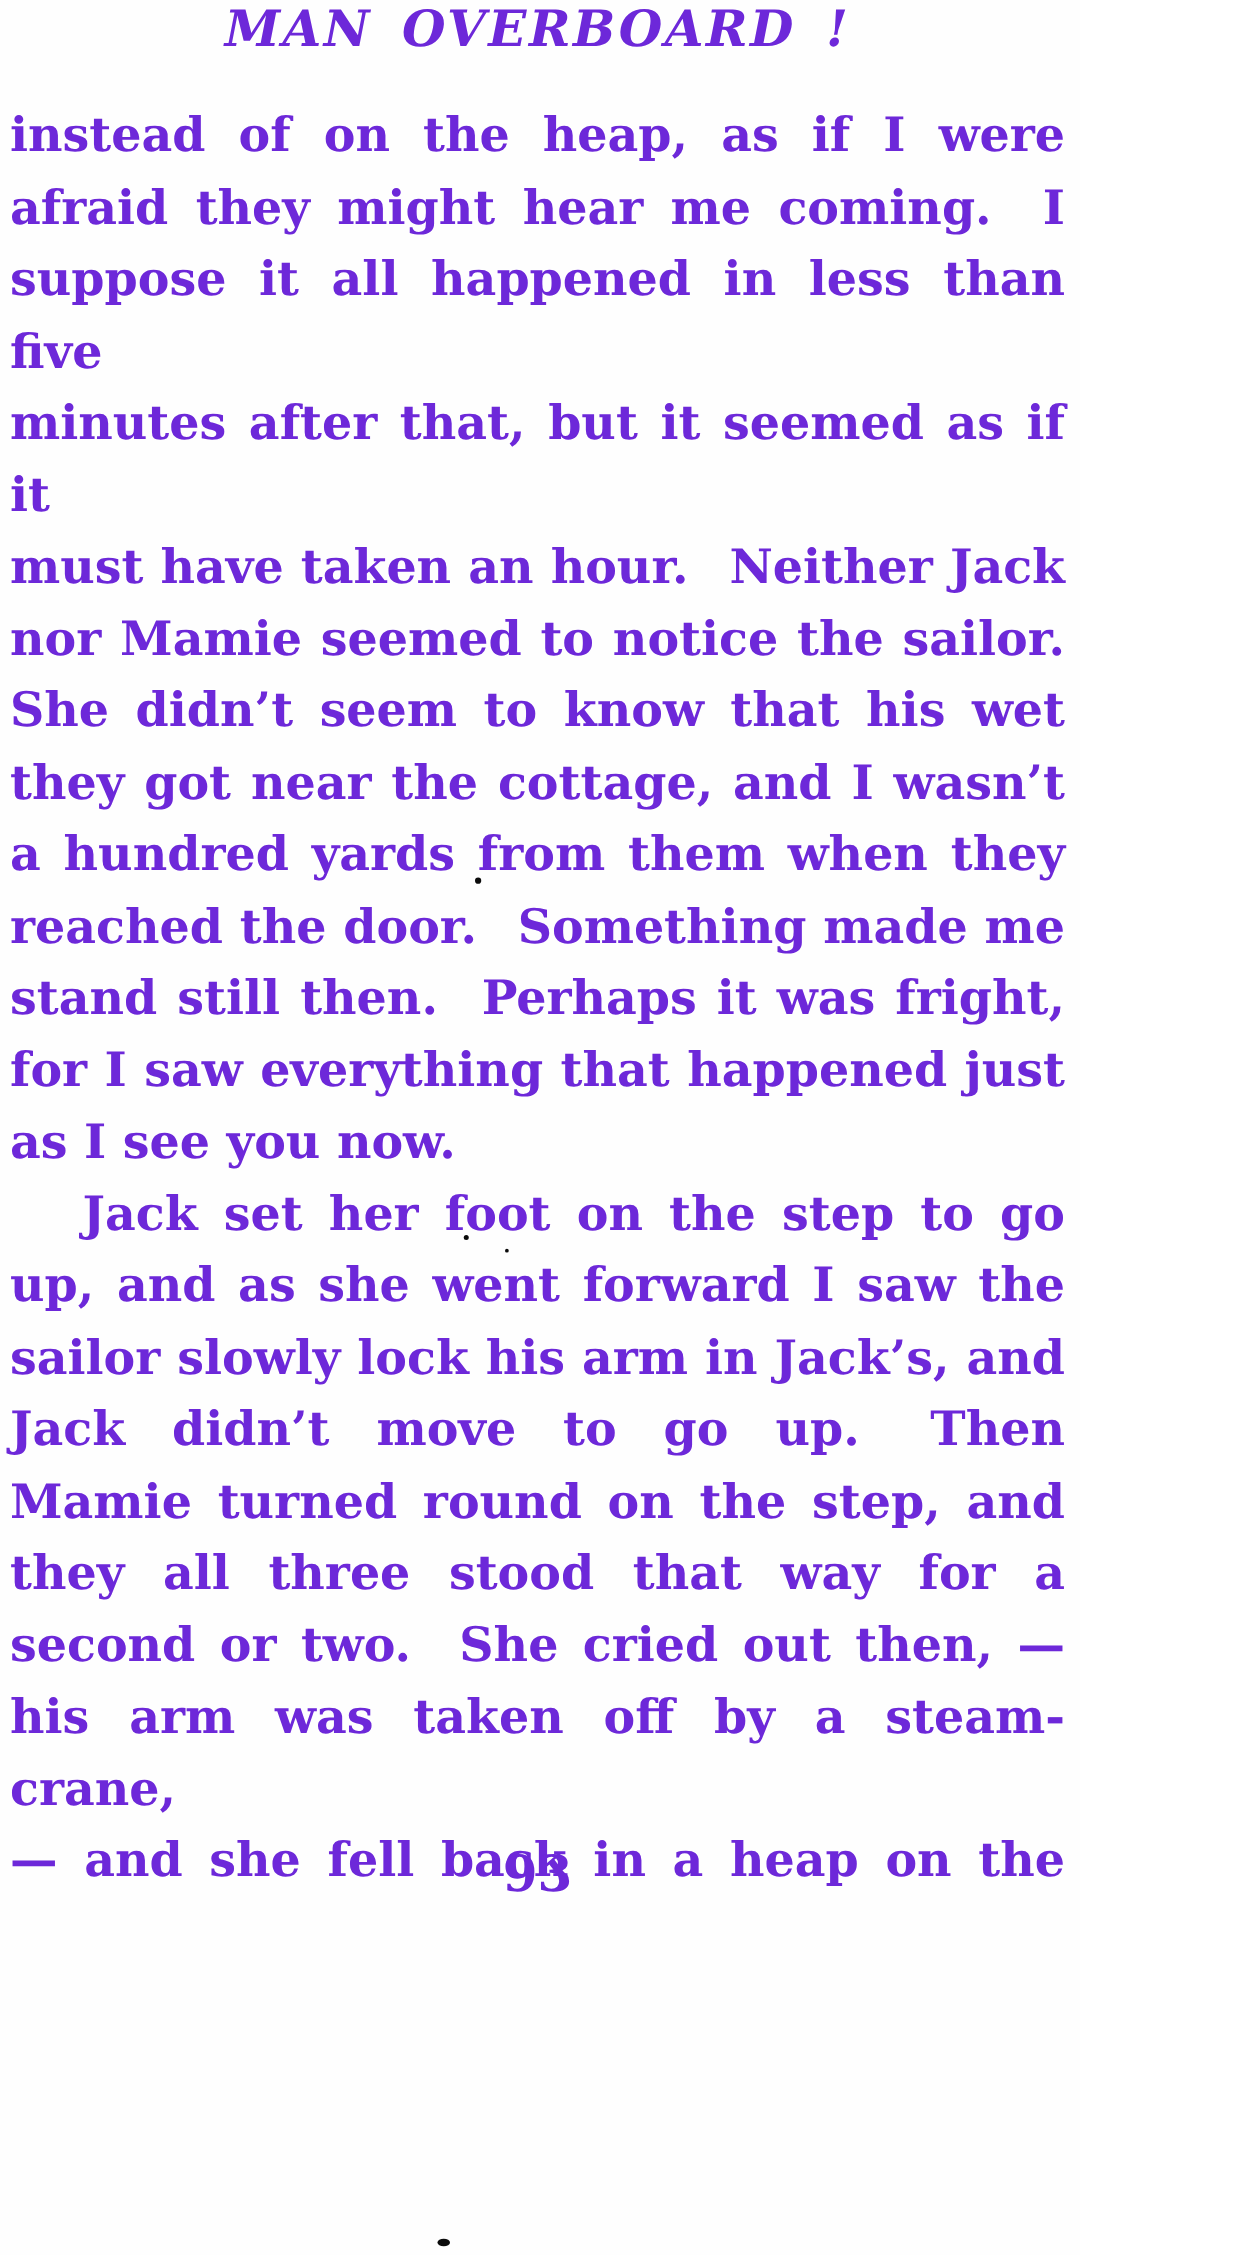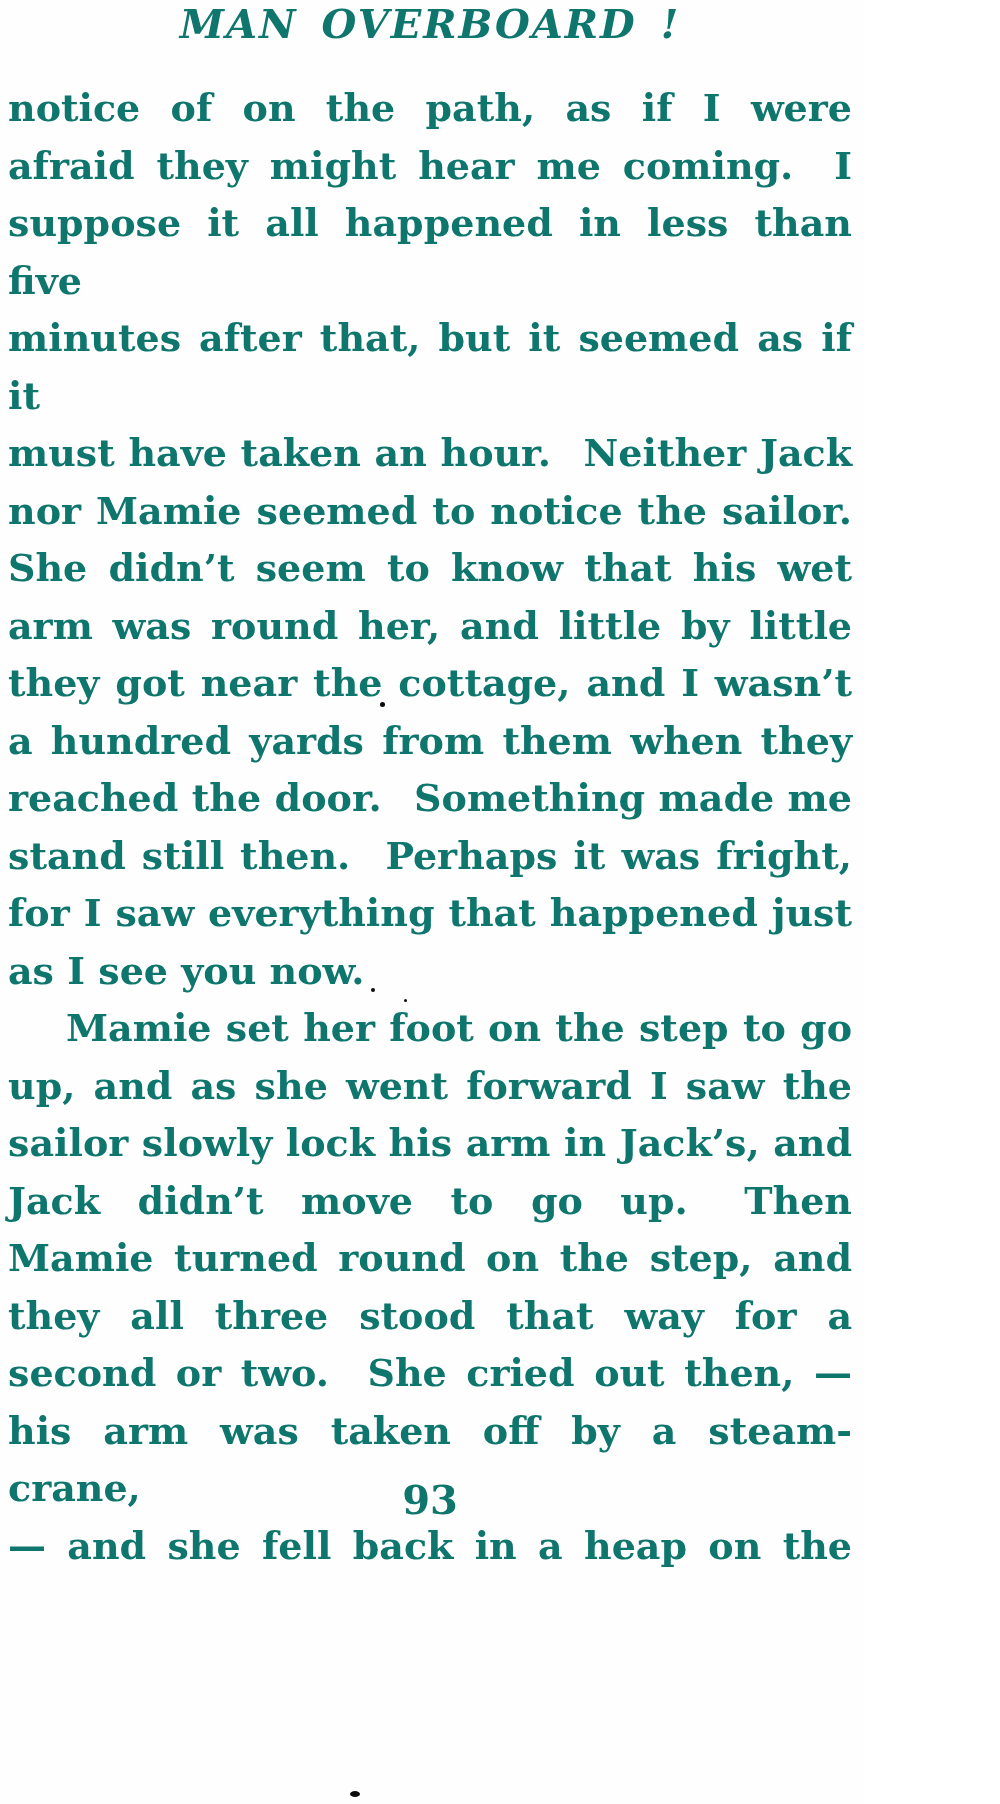--- a/index.html
+++ b/index.html
@@ -1,20 +1,20 @@
 <!DOCTYPE html>
 <html><head>
 <meta charset="utf-8">
 <style>
   html,body{margin:0;padding:0;}
   .page{
     position:relative;
     width:864px;height:1804px;
     background:#fefefe;
-    color:#0f766e;
+    color:#6d28d9;
     overflow:hidden;
     font-family:"DejaVu Serif","Liberation Serif",serif;
   }
   .running-head{
     position:absolute;
     left:8px;top:0;width:844px;
     text-align:center;
     font-style:italic;
     font-weight:bold;
     font-size:40px;
@@ -59,35 +59,34 @@
   .speck.s5{left:350px;top:1791px;width:10px;height:6px;}
 </style>
 </head>
 <body>
 
 <div class="page">
 
   <div class="running-head">MAN OVERBOARD !</div>
 
   <div class="body-text">
-    <div class="line">notice of on the path, as if I were</div>
+    <div class="line">instead of on the heap, as if I were</div>
     <div class="line">afraid they might hear me coming.  I</div>
     <div class="line">suppose it all happened in less than five</div>
     <div class="line">minutes after that, but it seemed as if it</div>
     <div class="line">must have taken an hour.  Neither Jack</div>
     <div class="line">nor Mamie seemed to notice the sailor.</div>
     <div class="line">She didn’t seem to know that his wet</div>
-    <div class="line">arm was round her, and little by little</div>
     <div class="line">they got near the cottage, and I wasn’t</div>
     <div class="line">a hundred yards from them when they</div>
     <div class="line">reached the door.  Something made me</div>
     <div class="line">stand still then.  Perhaps it was fright,</div>
     <div class="line">for I saw everything that happened just</div>
     <div class="line para-last">as I see you now.</div>
-    <div class="line indent">Mamie set her foot on the step to go</div>
+    <div class="line indent">Jack set her foot on the step to go</div>
     <div class="line">up, and as she went forward I saw the</div>
     <div class="line">sailor slowly lock his arm in Jack’s, and</div>
     <div class="line">Jack didn’t move to go up.  Then</div>
     <div class="line">Mamie turned round on the step, and</div>
     <div class="line">they all three stood that way for a</div>
     <div class="line">second or two.  She cried out then, —</div>
     <div class="line">his arm was taken off by a steam-crane,</div>
     <div class="line">— and she fell back in a heap on the</div>
   </div>
 

